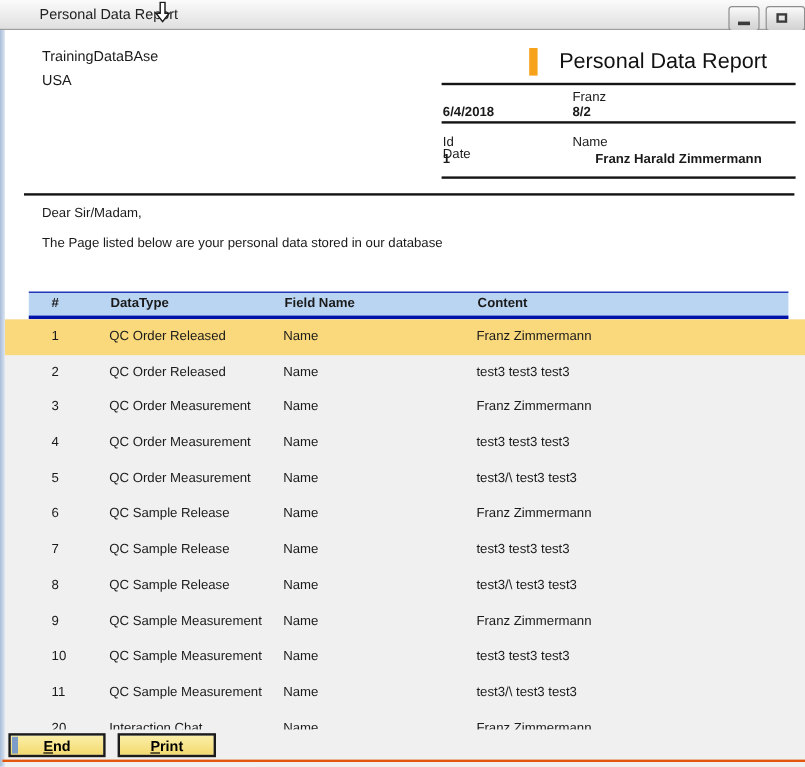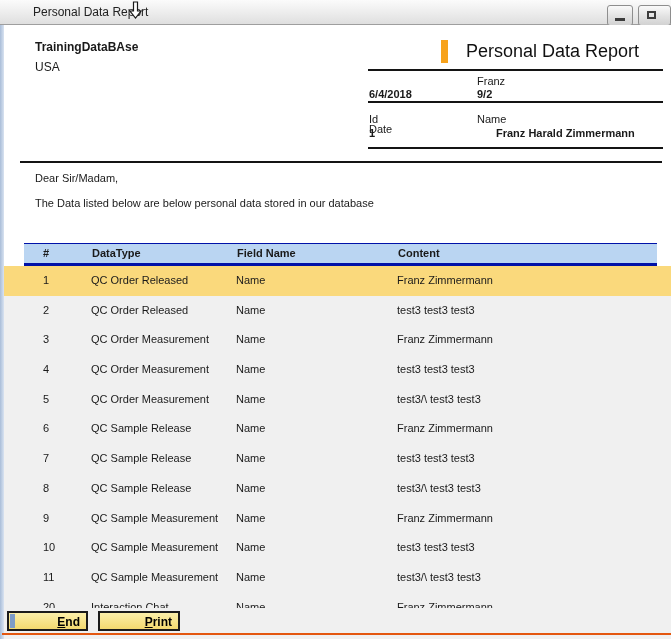--- a/index.html
+++ b/index.html
@@ -17,21 +17,21 @@
           border:1px solid #8E8E8E;border-radius:3px;}
   .btn-min{left:607px;width:26px;}
   .btn-max{left:638px;width:33px;}
   .glyph-min{position:absolute;left:7px;bottom:4px;width:10px;height:3px;background:#3c3c3c;}
   .glyph-max{position:absolute;left:8px;top:5px;width:9px;height:8px;border:2px solid #3c3c3c;box-sizing:border-box;}
   
   .frame-left{position:absolute;left:0;top:25px;width:4px;height:614px;
               background:linear-gradient(90deg,#A9BDD8,#D9E3F1);z-index:30;}
   .content-top{position:absolute;left:4px;top:25px;width:667px;height:241px;background:#FFFFFF;}
   
-  .company{position:absolute;left:35px;top:40px;font-size:12px;font-weight:bold;}
+  .company{position:absolute;left:35px;top:40px;font-size:12px;font-weight:normal;}
   .country{position:absolute;left:35px;top:60px;font-size:12px;}
   .accentbar{position:absolute;left:441px;top:40px;width:7px;height:23px;
              background:var(--accent-orange,#F7A21B);}
   .rtitle{position:absolute;left:466px;top:41px;font-size:18px;color:#111;}
   .hline{position:absolute;height:1.5px;background:#141414;}
   .lineA{left:368px;top:69px;width:295px;}
   .lineB{left:368px;top:101px;width:295px;}
   .lineC{left:368px;top:147px;width:295px;}
   .meta{position:absolute;font-size:11px;}
   .meta.b{font-weight:bold;}
@@ -51,21 +51,21 @@
   .h1{left:19px;} .h2{left:68px;} .h3{left:213px;} .h4{left:374px;}
   .tbody{position:absolute;left:4px;top:266px;width:667px;height:342px;overflow:hidden;background:#F0F0F0;}
   .trow{position:relative;height:29.7px;}
   .trow.hl{background:var(--row-highlight,#FAD97C);}
   .cell{position:absolute;top:0;line-height:29.7px;font-size:11px;white-space:pre;}
   .c1{left:39px;} .c2{left:87px;} .c3{left:232px;} .c4{left:393px;}
   
   .actionbtn{position:absolute;top:611px;height:20px;box-sizing:border-box;
              background:linear-gradient(#FBEFA9,#F3D96F);
              border:2px solid #1b1b1b;font-size:12px;font-weight:bold;
-             text-align:right;line-height:16px;cursor:pointer;z-index:40;}
+             text-align:center;line-height:16px;cursor:pointer;z-index:40;}
   .btn-end{left:7px;width:81px;}
   .btn-print{left:98px;width:82px;}
   .focus-strip{position:absolute;left:1px;top:1px;width:5px;height:14px;background:#7E9CC8;}
   .u{text-decoration:underline;}
   .bottomline{position:absolute;left:2px;top:633px;width:669px;height:2px;
               background:var(--divider-orange,#E4570F);z-index:35;}
 </style>
 </head>
 <body>
 
@@ -90,31 +90,31 @@
 
   <div class="company">TrainingDataBAse</div>
   <div class="country">USA</div>
   <div class="accentbar"></div>
   <div class="rtitle">Personal Data Report</div>
 
   <div class="hline lineA"></div>
   <span class="meta m-datel">Date</span>
   <span class="meta m-pagel">Franz</span>
   <span class="meta b m-datev">6/4/2018</span>
-  <span class="meta b m-pagev">9/2</span>
+  <span class="meta b m-pagev">8/2</span>
   <div class="hline lineB"></div>
   <span class="meta m-idl">Id</span>
   <span class="meta m-namel">Name</span>
   <span class="meta b m-idv">1</span>
   <span class="meta b m-namev">Franz Harald Zimmermann</span>
   <div class="hline lineC"></div>
 
   <div class="bigdivider"></div>
   <div class="salutation">Dear Sir/Madam,</div>
-  <div class="intro">The Data listed below are below personal data stored in our database</div>
+  <div class="intro">The Page listed below are your personal data stored in our database</div>
 
   <div class="thead">
     <span class="h1">#</span>
     <span class="h2">DataType</span>
     <span class="h3">Field Name</span>
     <span class="h4">Content</span>
   </div>
   <div class="tbody">
       <div class="trow hl">
         <span class="cell c1">1</span>

